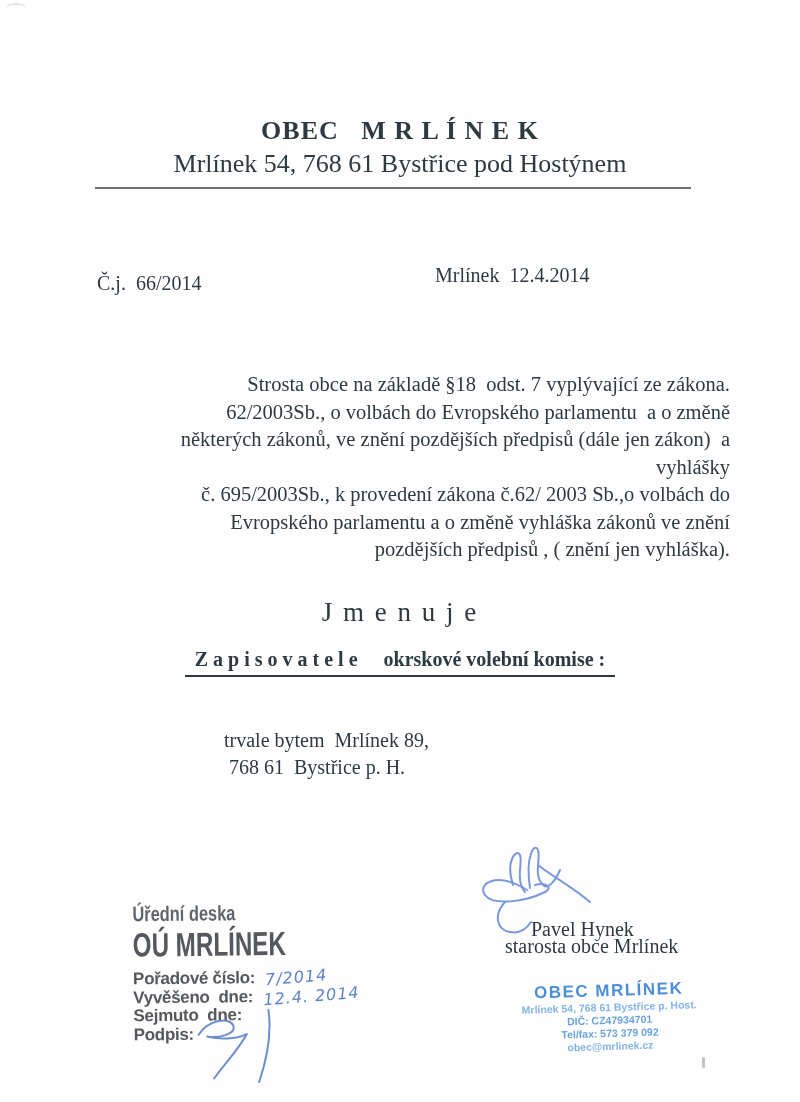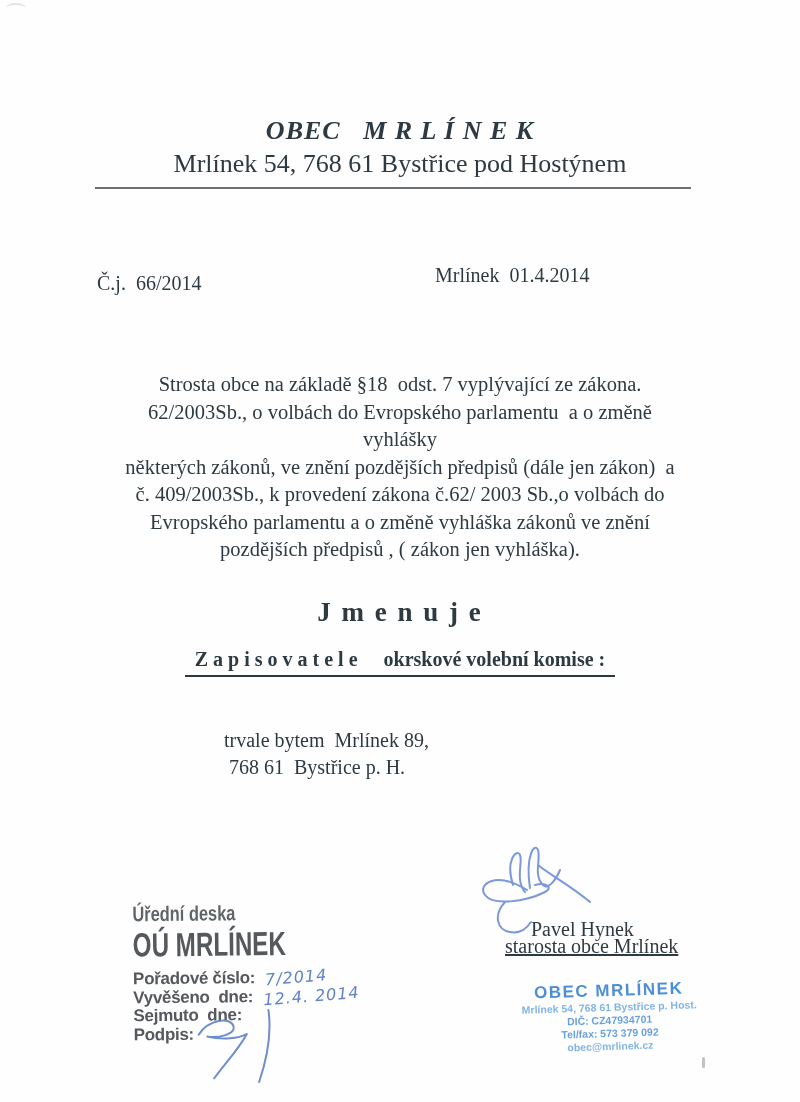--- a/index.html
+++ b/index.html
@@ -9,44 +9,44 @@
     margin:0 auto;
     background:#fefefe;
     font-family:"Liberation Serif", serif;
     color:#2d3a42;
     overflow:hidden;
   }
   .pre{white-space:pre;}
   .center-row{position:absolute;left:0;width:800px;text-align:center;}
 
   
-  .org-name{top:116px;font-size:26px;font-weight:bold;letter-spacing:1px;font-style:italic;}
+  .org-name{top:116px;font-size:26px;font-weight:bold;letter-spacing:1px;}
   .org-address{top:149px;font-size:26px;font-weight:normal;}
   .header-rule{position:absolute;top:187px;left:95px;width:596px;height:2px;background:#6a7074;}
 
   
   .ref-number{position:absolute;left:97px;top:236px;font-size:20px;margin-top:36px;}
   .place-date{position:absolute;left:435px;top:264px;font-size:20px;}
 
   
-  .body-par{position:absolute;left:70px;top:371px;width:660px;text-align:center;
+  .body-par{position:absolute;left:70px;top:371px;width:660px;text-align:right;
             font-size:20.5px;line-height:27.5px;}
 
   
-  .verb{top:597px;font-size:27px;font-weight:bold;letter-spacing:2px;}
+  .verb{top:597px;font-size:27px;font-weight:normal;letter-spacing:2px;}
   .subject-wrap{top:648px;}
   .subject{display:inline-block;font-size:20px;font-weight:bold;
            border-bottom:2.5px solid #2d3a42;padding:0 10px 4px 10px;}
   .subject .gap{display:inline-block;width:26px;}
   .appointee{position:absolute;left:224px;top:727px;font-size:20px;line-height:27px;}
 
   
   .sig-svg{position:absolute;left:475px;top:840px;}
   .signer-name{position:absolute;left:531px;top:912px;font-size:20px;margin-top:6px;}
-  .signer-title{position:absolute;left:505px;top:935px;font-size:20px;text-decoration:underline;}
+  .signer-title{position:absolute;left:505px;top:935px;font-size:20px;}
 
   
   .board-stamp{position:absolute;left:133px;top:901px;width:260px;
                font-family:"Liberation Sans", sans-serif;color:#5e6367;
                transform:rotate(-0.6deg);}
   .bs-line1{font-size:20px;font-weight:bold;transform:scale(0.82,1.05);
             transform-origin:left top;letter-spacing:0px;color:#606569;}
   .bs-line2{font-size:31px;font-weight:bold;transform:scale(0.78,1.08);
             transform-origin:left top;margin-top:1px;letter-spacing:0px;color:#55585c;}
   .bs-fields{margin-top:8px;font-size:17px;font-weight:bold;line-height:18.5px;
@@ -77,30 +77,30 @@
 <div class="sheet">
 
   <div class="artifact-tl"></div>
   <div class="artifact-br"></div>
 
   <div class="center-row org-name pre">OBEC   M R L Í N E K</div>
   <div class="center-row org-address pre">Mrlínek 54, 768 61 Bystřice pod Hostýnem</div>
   <div class="header-rule"></div>
 
   <div class="ref-number pre">Č.j.  66/2014</div>
-  <div class="place-date pre">Mrlínek  01.4.2014</div>
+  <div class="place-date pre">Mrlínek  12.4.2014</div>
 
   <div class="body-par">
     <div class="pre">Strosta obce na základě §18  odst. 7 vyplývající ze zákona.</div>
     <div class="pre">62/2003Sb., o volbách do Evropského parlamentu  a o změně</div>
+    <div class="pre">některých zákonů, ve znění pozdějších předpisů (dále jen zákon)  a</div>
     <div class="pre">vyhlášky</div>
-    <div class="pre">některých zákonů, ve znění pozdějších předpisů (dále jen zákon)  a</div>
-    <div class="pre">č. 409/2003Sb., k provedení zákona č.62/ 2003 Sb.,o volbách do</div>
+    <div class="pre">č. 695/2003Sb., k provedení zákona č.62/ 2003 Sb.,o volbách do</div>
     <div class="pre">Evropského parlamentu a o změně vyhláška zákonů ve znění</div>
-    <div class="pre">pozdějších předpisů , ( zákon jen vyhláška).</div>
+    <div class="pre">pozdějších předpisů , ( znění jen vyhláška).</div>
   </div>
 
   <div class="center-row verb pre">J m e n u j e</div>
 
   <div class="center-row subject-wrap">
     <span class="subject"><span class="pre">Z a p i s o v a t e l e</span><span class="gap"></span><span class="pre">okrskové volební komise :</span></span>
   </div>
 
   <div class="appointee">
     <div class="pre">trvale bytem  Mrlínek 89,</div>

